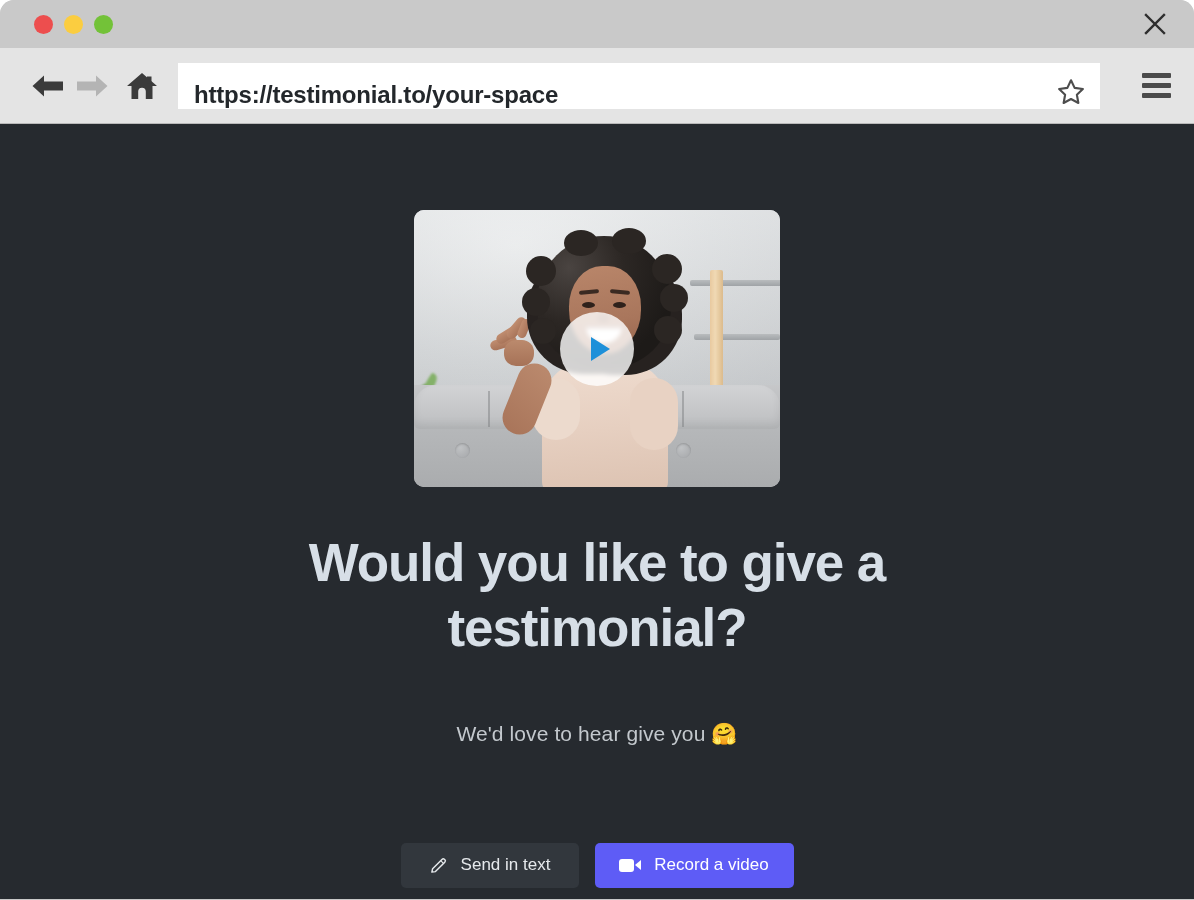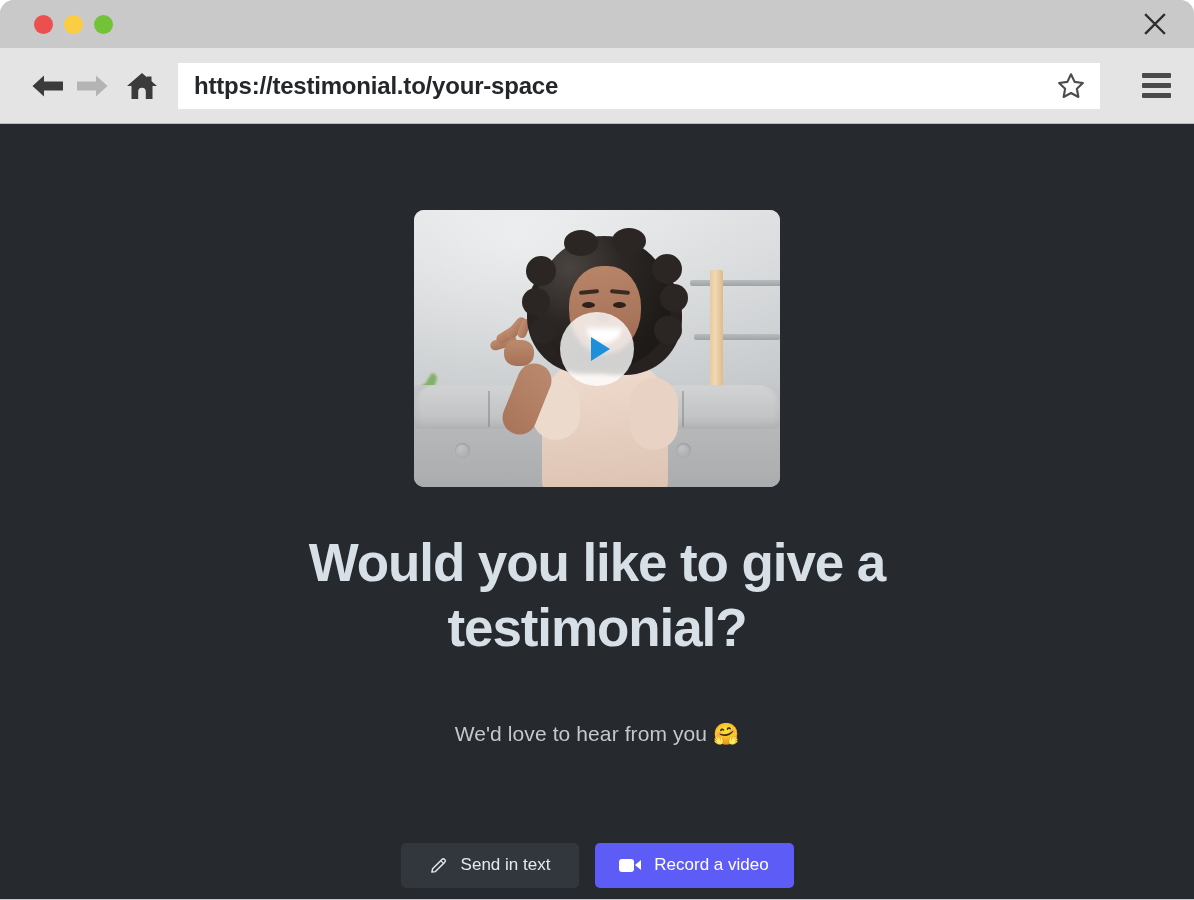--- a/index.html
+++ b/index.html
@@ -87,21 +87,21 @@
     flex: 0 0 auto;
   }
   .nav-btn svg { display: block; }
   .nav-home { margin-left: 6px; margin-right: 14px; }
 
   .url-bar {
     flex: 1 1 auto;
     height: 46px;
     background: #ffffff;
     display: flex;
-    align-items: center;
+    align-items: flex-end;
     padding: 0 12px 0 16px;
     box-sizing: border-box;
     margin-right: 28px;
     cursor: text;
   }
   .url-text {
     flex: 1 1 auto;
     font-size: 24px;
     font-weight: 700;
     color: #23272b;
@@ -597,21 +597,21 @@
             <span class="hair-curl hc6"></span>
           </div>
         </div>
 
         <div class="play-btn">
           <span class="play-tri"></span>
         </div>
       </div>
 
       <h1 class="headline">Would you like to give a testimonial?</h1>
-      <p class="subtitle">We'd love to hear from you 🤗</p>
+      <p class="subtitle">We'd love to hear give you 🤗</p>
 
       <div class="actions">
 
         <button class="btn btn-secondary">
           <span class="btn-icon">
             <svg width="19" height="19" viewBox="0 0 20 20" aria-hidden="true">
               <path d="M3 17 L3.8 13.4 L13.6 3.6 a2 2 0 0 1 2.8 0 l0.2 0.2 a2 2 0 0 1 0 2.8 L6.8 16.4 Z" fill="none" stroke="#e6e9ec" stroke-width="1.5" stroke-linejoin="round"></path>
               <path d="M12.4 4.9 L15.2 7.7" stroke="#e6e9ec" stroke-width="1.3"></path>
             </svg>
           </span>

